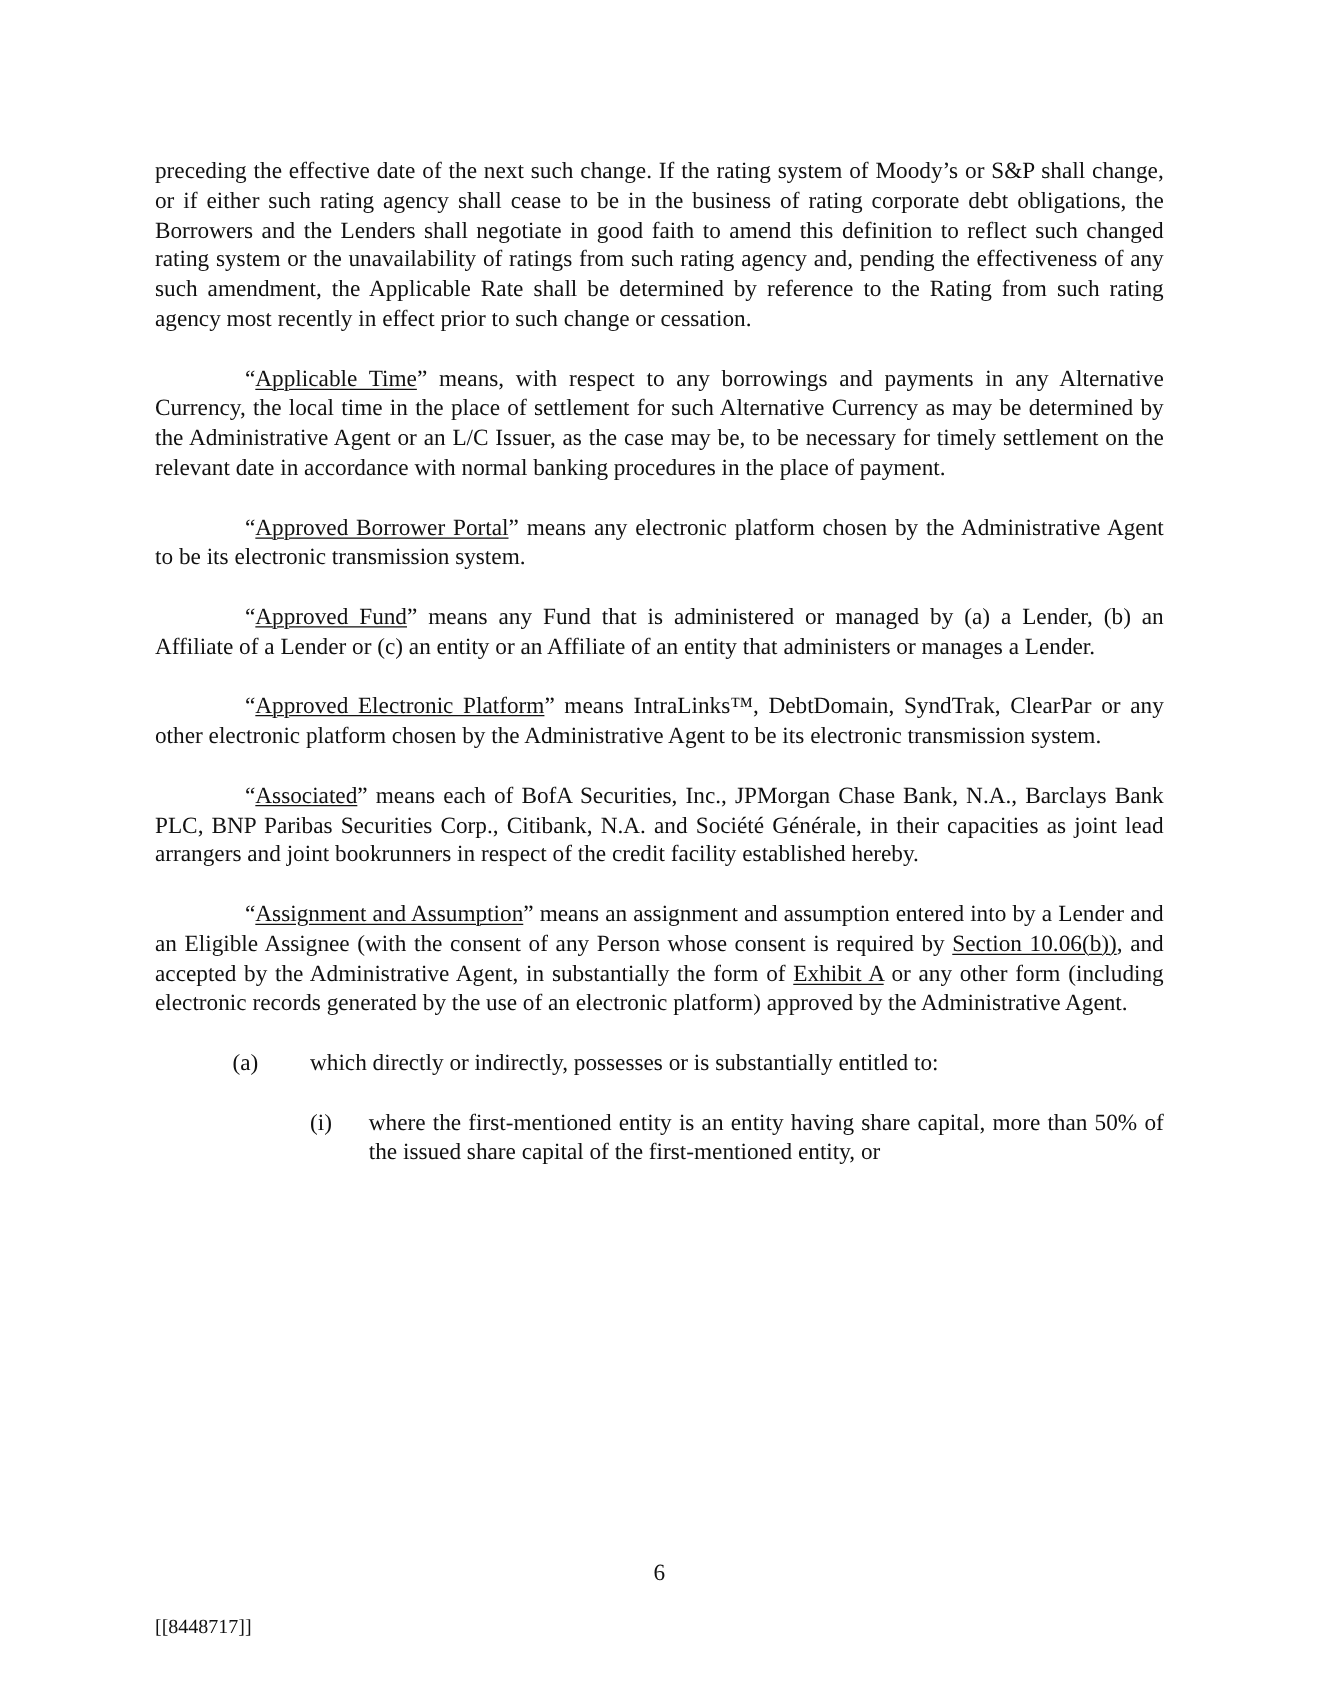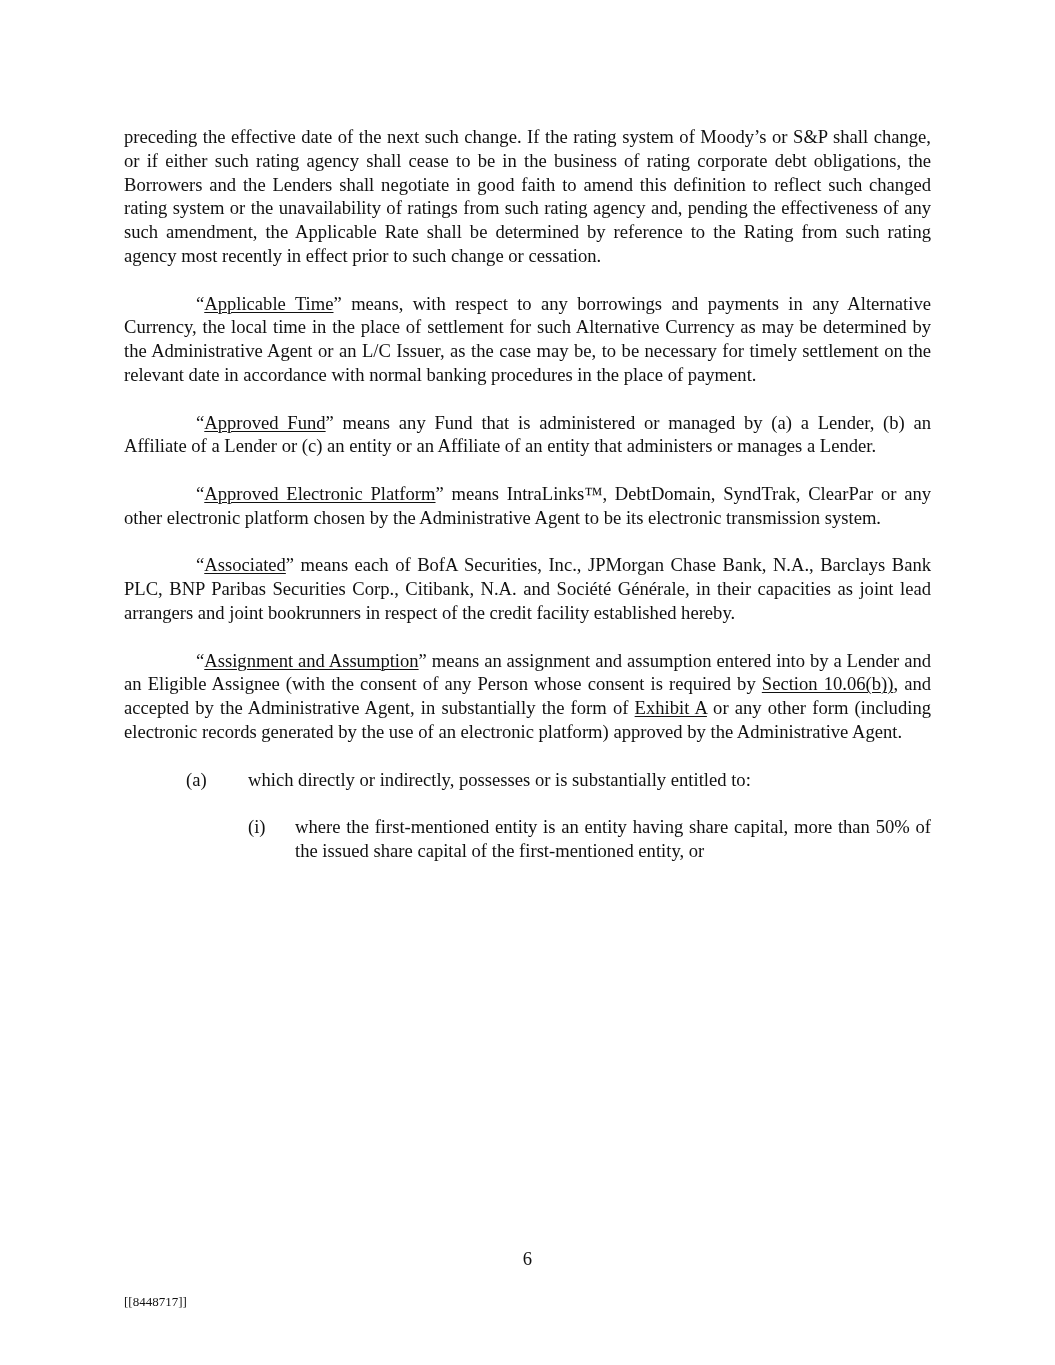--- a/index.html
+++ b/index.html
@@ -11,32 +11,33 @@
   .body-text { position: absolute; left: 124px; width: 807px; top: 125px; }
   p { margin: 0; text-align: justify; }
   .para { margin-bottom: 23.8px; }
   .indent { text-indent: 72px; }
   u { text-underline-offset: 2px; text-decoration-thickness: 1px; }
   .item-a { position: relative; padding-left: 124px; margin-bottom: 23.8px; }
   .item-a .lbl { position: absolute; left: 62px; top: 0; }
   .item-i { position: relative; padding-left: 171px; margin-bottom: 23.8px; }
   .item-i .lbl { position: absolute; left: 124px; top: 0; }
   .page-num { position: absolute; top: 1247px; left: 0; width: 1055px; text-align: center; font-size: 18.6px; }
-  .doc-id { position: absolute; top: 1290px; left: 124px; font-size: 13px; }
+  .doc-id { position: absolute; top: 1290px; left: 124px; font-size: 16px; }
 </style>
 </head>
 <body>
 
 <div class="page">
   <div class="body-text">
 
     <p class="para">preceding the effective date of the next such change.  If the rating system of Moody’s or S&amp;P shall change, or if either such rating agency shall cease to be in the business of rating corporate debt obligations, the Borrowers and the Lenders shall negotiate in good faith to amend this definition to reflect such changed rating system or the unavailability of ratings from such rating agency and, pending the effectiveness of any such amendment, the Applicable Rate shall be determined by reference to the Rating from such rating agency most recently in effect prior to such change or cessation.</p>
 
     <p class="para indent"><span>“</span><u>Applicable Time</u><span>” means, with respect to any borrowings and payments in any Alternative Currency, the local time in the place of settlement for such Alternative Currency as may be determined by the Administrative Agent or an L/C Issuer, as the case may be, to be necessary for timely settlement on the relevant date in accordance with normal banking procedures in the place of payment.</span></p>
 
+    <p class="para indent"><span>“</span><u>Approved Borrower Portal</u><span>” means any electronic platform chosen by the Administrative Agent to be its electronic transmission system.</span></p>
 
     <p class="para indent"><span>“</span><u>Approved Fund</u><span>” means any Fund that is administered or managed by (a) a Lender, (b) an Affiliate of a Lender or (c) an entity or an Affiliate of an entity that administers or manages a Lender.</span></p>
 
     <p class="para indent"><span>“</span><u>Approved Electronic Platform</u><span>” means IntraLinks™, DebtDomain, SyndTrak, ClearPar or any other electronic platform chosen by the Administrative Agent to be its electronic transmission system.</span></p>
 
     <p class="para indent"><span>“</span><u>Associated</u><span>” means each of BofA Securities, Inc., JPMorgan Chase Bank, N.A., Barclays Bank PLC, BNP Paribas Securities Corp., Citibank, N.A. and Société Générale, in their capacities as joint lead arrangers and joint bookrunners in respect of the credit facility established hereby.</span></p>
 
     <p class="para indent"><span>“</span><u>Assignment and Assumption</u><span>” means an assignment and assumption entered into by a Lender and an Eligible Assignee (with the consent of any Person whose consent is required by </span><u>Section 10.06(b))</u><span>, and accepted by the Administrative Agent, in substantially the form of </span><u>Exhibit A</u><span> or any other form (including electronic records generated by the use of an electronic platform) approved by the Administrative Agent.</span></p>
 
 

